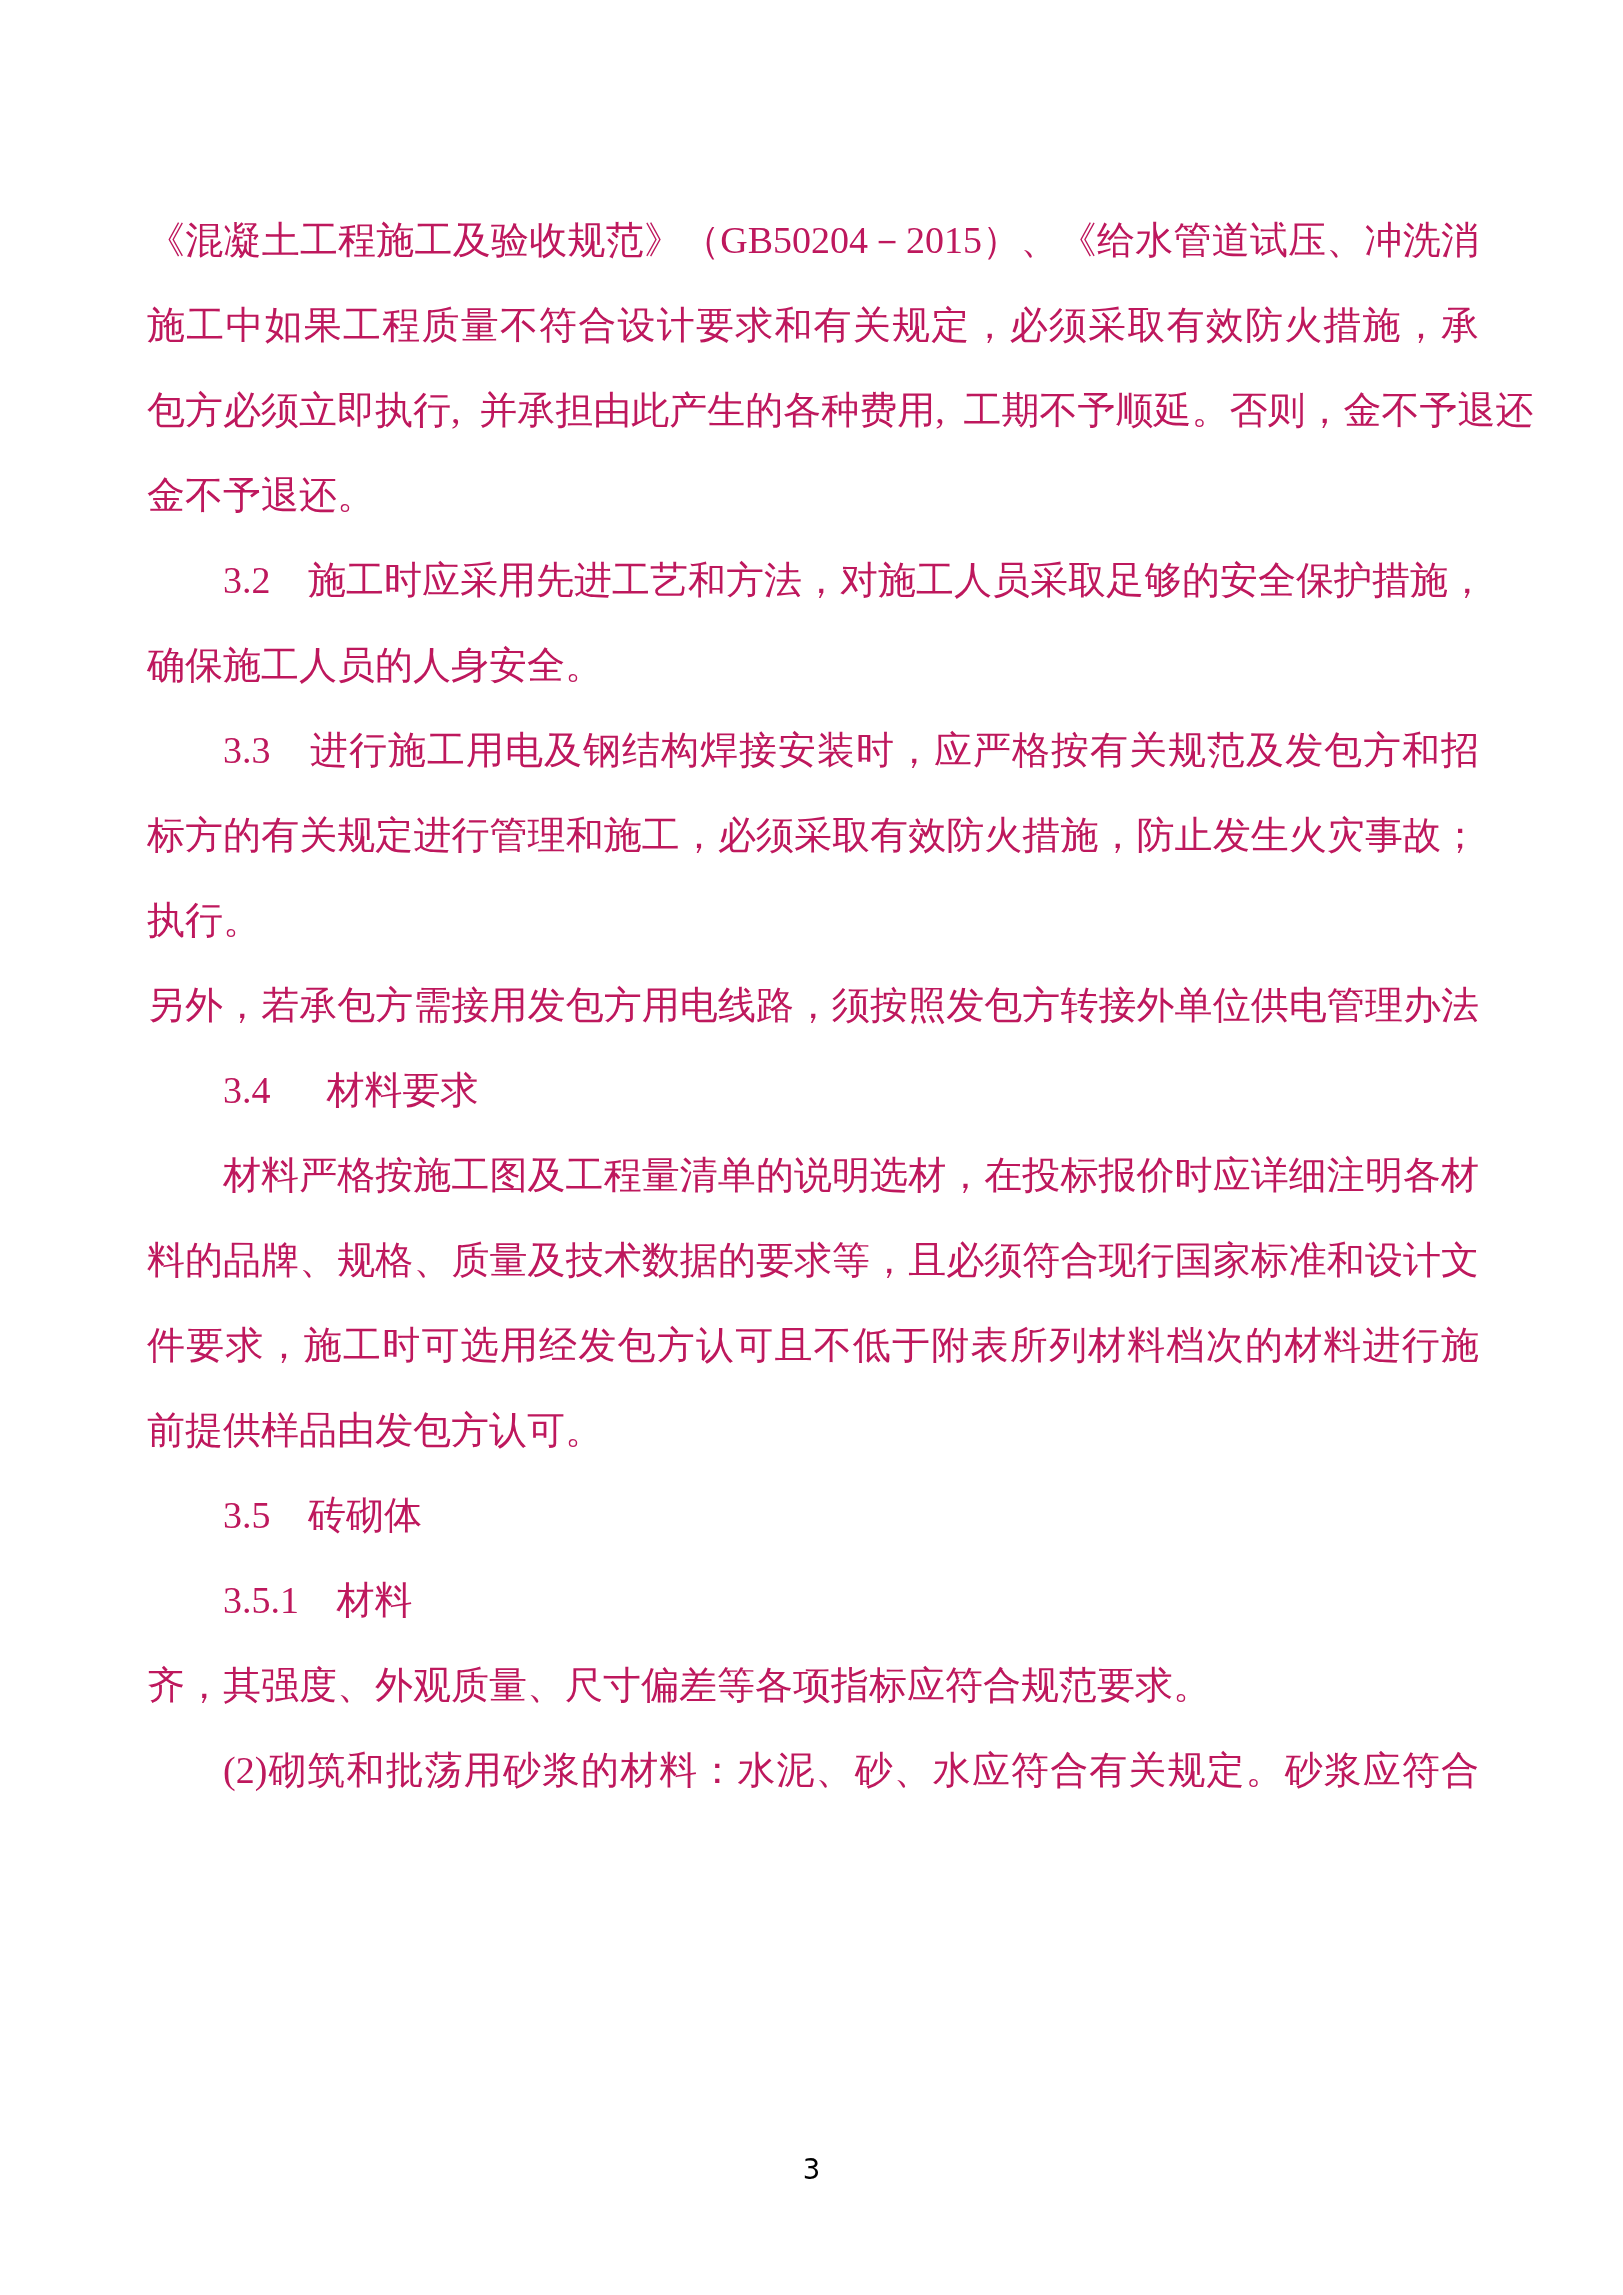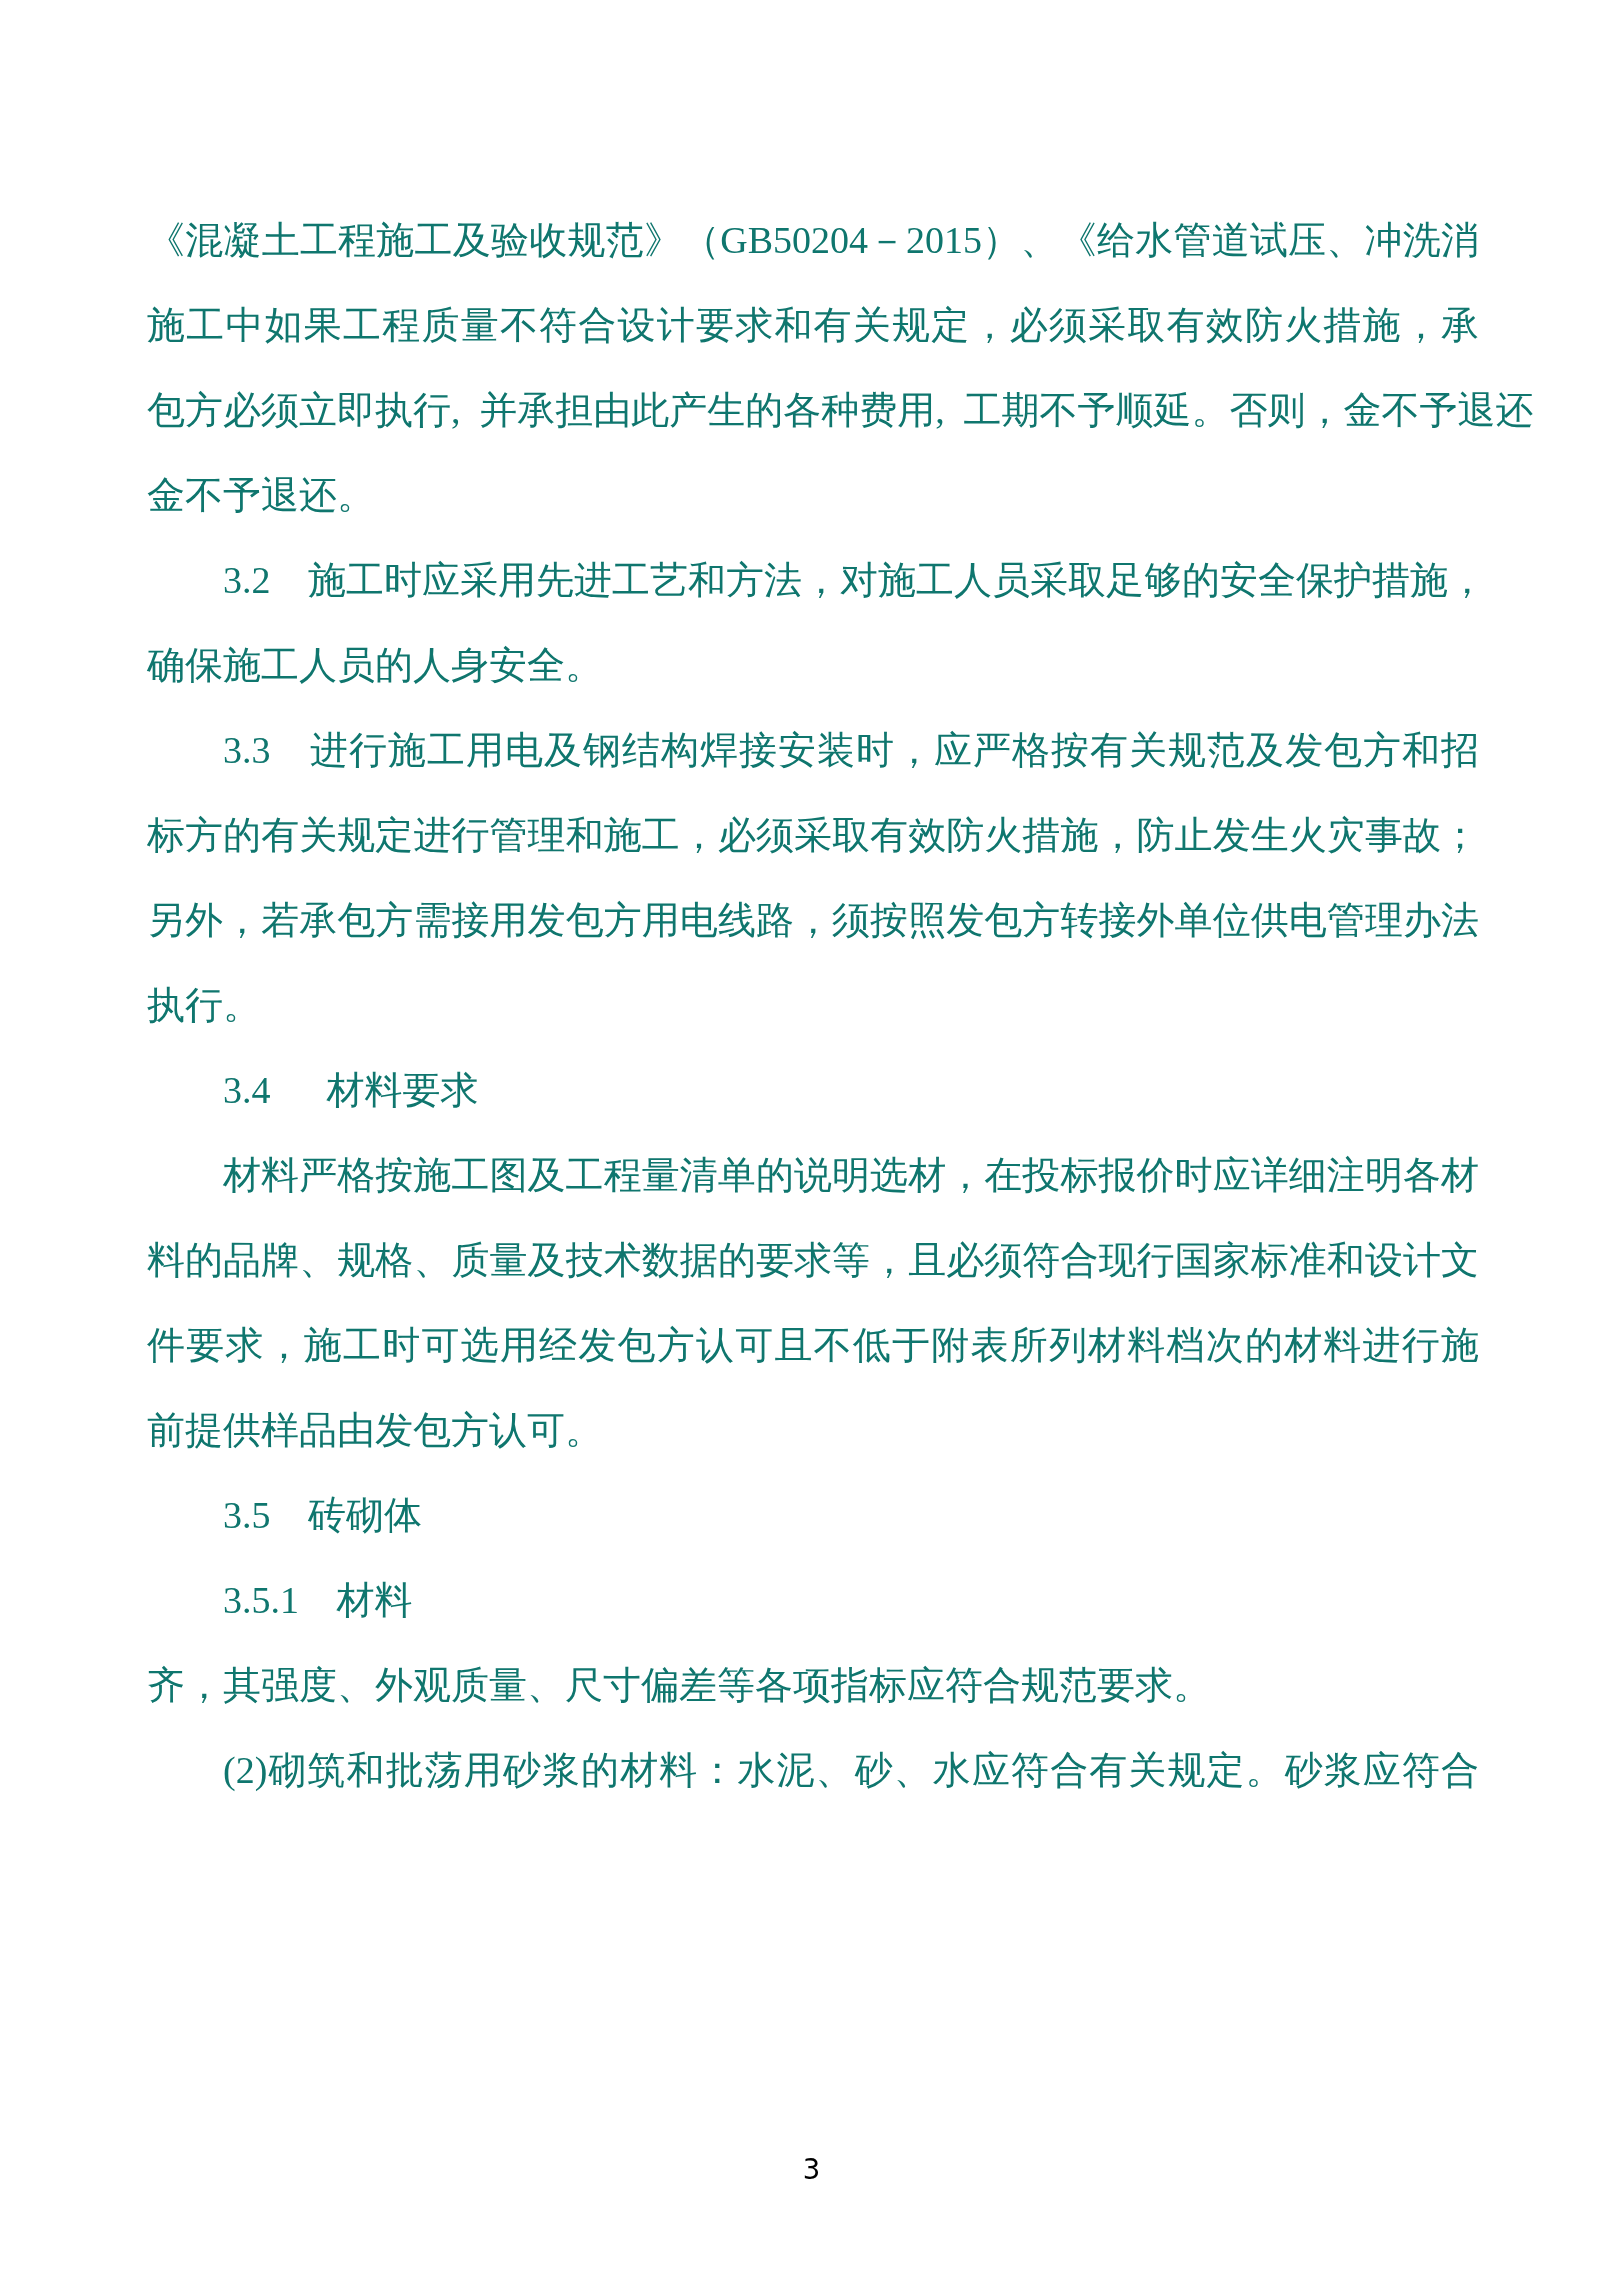--- a/index.html
+++ b/index.html
@@ -20,21 +20,21 @@
     position: absolute;
     left: 147px;
     top: 198px;
     width: 1332px;
   }
   .line {
     font-size: 38px;
     line-height: 85px;
     white-space: pre;          
     word-spacing: 9.2px;        
-    color: #0f766e;
+    color: #be185d;
     text-align: left;
   }
   .line.i {
     padding-left: 76px;       
   }
   .line.j {
     text-align: justify;
     text-align-last: justify;  
   }
   .footer {
@@ -55,22 +55,22 @@
 <div class="page">
   <div class="content">
     <div class="line j">《混凝土工程施工及验收规范》（GB50204－2015）、《给水管道试压、冲洗消</div>
     <div class="line j">施工中如果工程质量不符合设计要求和有关规定，必须采取有效防火措施，承</div>
     <div class="line j">包方必须立即执行, 并承担由此产生的各种费用, 工期不予顺延。否则，金不予退还</div>
     <div class="line">金不予退还。</div>
     <div class="line i j">3.2  施工时应采用先进工艺和方法，对施工人员采取足够的安全保护措施，</div>
     <div class="line">确保施工人员的人身安全。</div>
     <div class="line i j">3.3  进行施工用电及钢结构焊接安装时，应严格按有关规范及发包方和招</div>
     <div class="line j">标方的有关规定进行管理和施工，必须采取有效防火措施，防止发生火灾事故；</div>
+    <div class="line">执行。</div>
     <div class="line j">另外，若承包方需接用发包方用电线路，须按照发包方转接外单位供电管理办法</div>
-    <div class="line">执行。</div>
     <div class="line i">3.4   材料要求</div>
     <div class="line i j">材料严格按施工图及工程量清单的说明选材，在投标报价时应详细注明各材</div>
     <div class="line j">料的品牌、规格、质量及技术数据的要求等，且必须符合现行国家标准和设计文</div>
     <div class="line j">件要求，施工时可选用经发包方认可且不低于附表所列材料档次的材料进行施</div>
     <div class="line">前提供样品由发包方认可。</div>
     <div class="line i">3.5  砖砌体</div>
     <div class="line i">3.5.1  材料</div>
     <div class="line">齐，其强度、外观质量、尺寸偏差等各项指标应符合规范要求。</div>
     <div class="line i j">(2)砌筑和批荡用砂浆的材料：水泥、砂、水应符合有关规定。砂浆应符合</div>
   </div>

